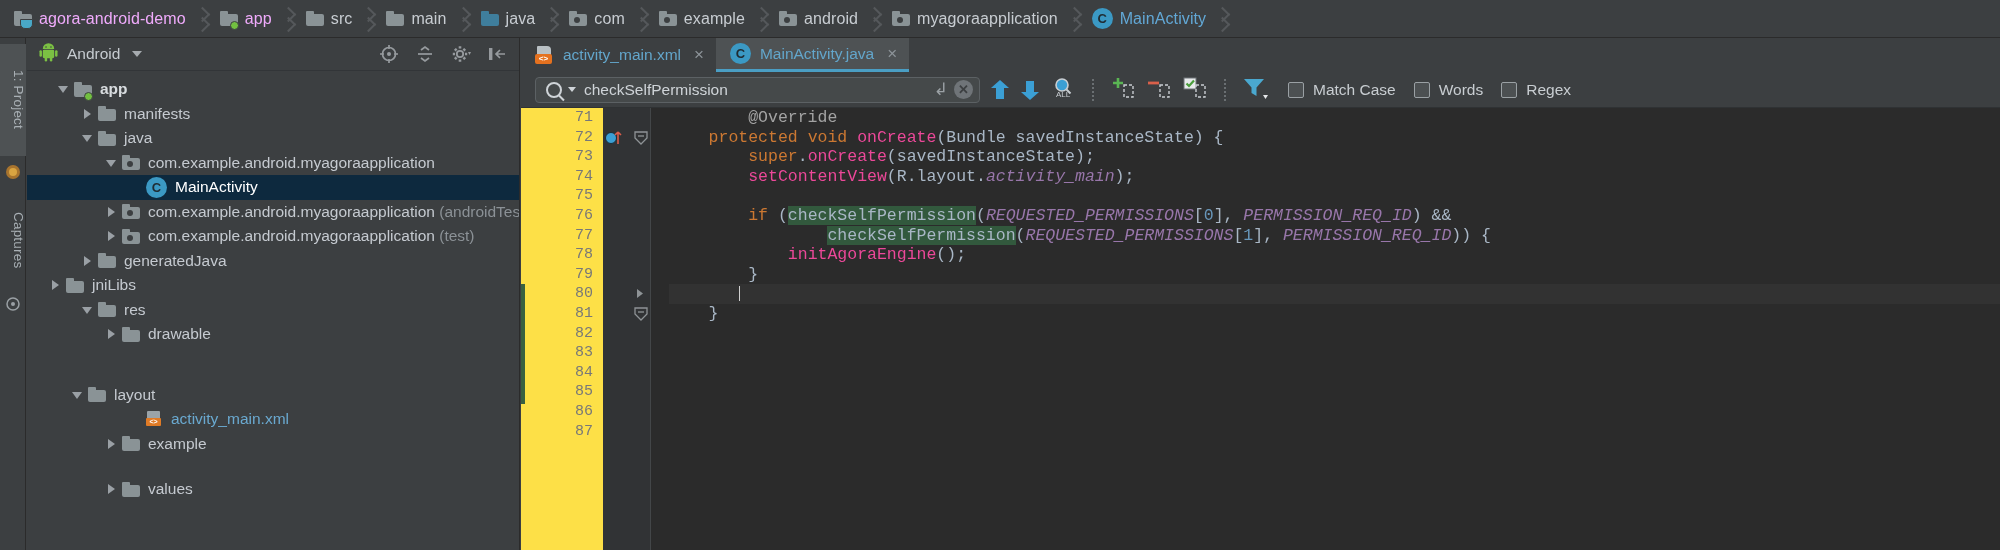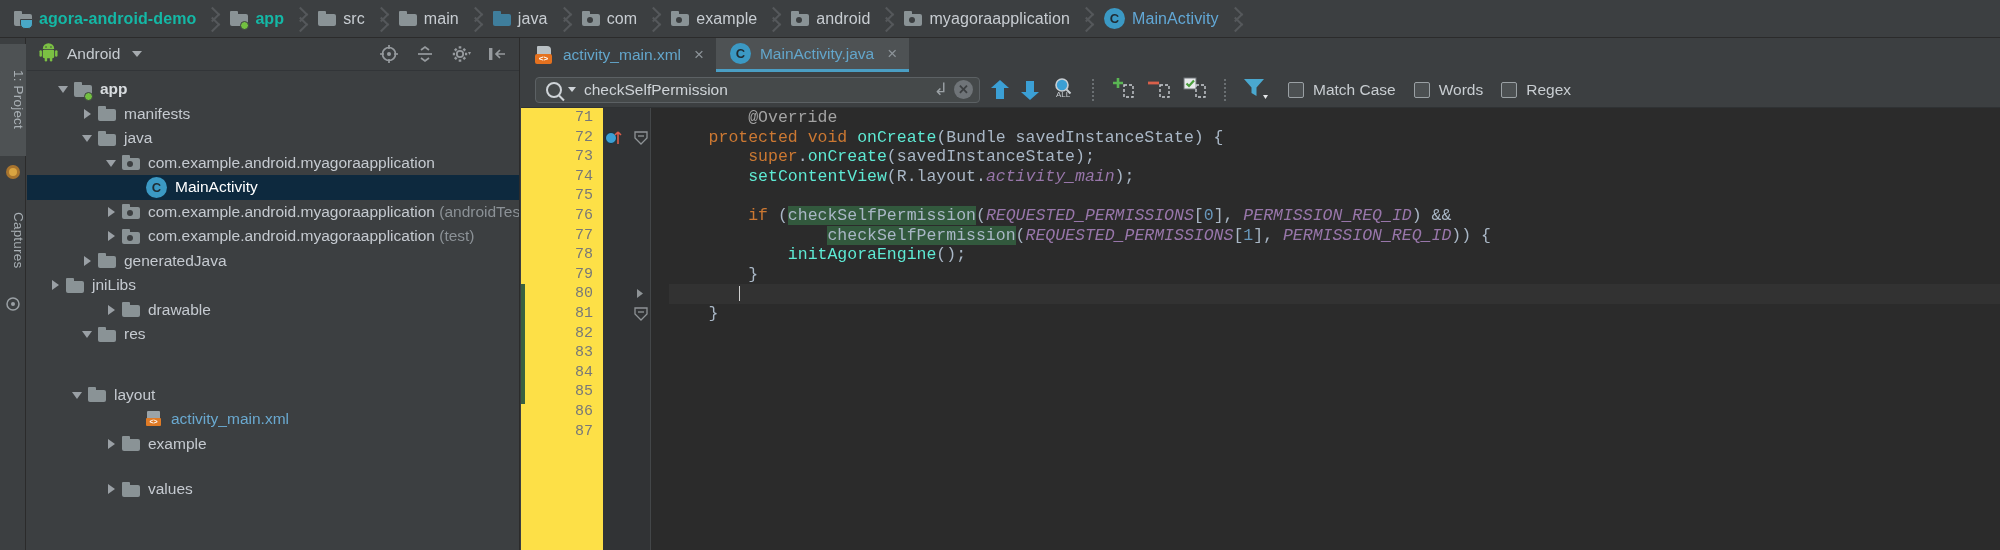--- a/index.html
+++ b/index.html
@@ -15,21 +15,21 @@
   .app { position:relative; width:2000px; height:550px; background:#3c3f41; }
 
   
   .breadcrumb {
     height:38px; background:#3c3f41;
     display:flex; align-items:center; padding-left:14px;
     border-bottom:1px solid #2b2b2b;
   }
   .crumb { display:flex; align-items:center; height:38px; }
   .crumb .lbl { color:#c8cdd2; font-size:16px; margin-left:7px; letter-spacing:.1px;}
-  .crumb.bold .lbl { font-weight:bold; color:#14b8a6; }
+  .crumb.bold .lbl { font-weight:normal; color:#f0abfc; }
   .crumb.cls .lbl { color:#62a8d6; }
   .sep { width:16px; height:38px; position:relative; margin:0 9px; }
   .sep:before {
     content:""; position:absolute; left:2px; top:9px;
     width:9px; height:9px; border-top:2px solid #55585b; border-right:2px solid #55585b;
     transform:rotate(45deg);
   }
   .sep:after {
     content:""; position:absolute; left:2px; top:19px;
     width:9px; height:9px; border-bottom:2px solid #55585b; border-left:2px solid #55585b;
@@ -157,21 +157,21 @@
   .lnum { height:19.6px; text-align:right; padding-right:10px; color:#787878;
     font-family:"Liberation Mono", monospace; font-size:15px; line-height:19.6px;}
   .markstrip { width:28px; background:#313335; position:relative; }
   .foldstrip { width:20px; background:#313335; border-right:1px solid #434648; }
   .code { flex:1; position:relative; padding-left:18px; }
   .cline { height:19.6px; line-height:19.6px; font-family:"Liberation Mono", monospace;
     font-size:16.5px; white-space:pre; color:#a9b7c6; }
   .cline.cur { background:#323232; }
   .kw { color:#cc7832; }
   .ann { color:#a3a3a3; }
-  .mth { color:#5eead4; }
+  .mth { color:#ec4899; }
   .fld { color:#9876aa; font-style:italic; }
   .num { color:#6897bb; }
   .hl { background:#32593d; }
   .greenbar { position:absolute; left:0; top:0; width:4px; background:#3a6140; }
 </style>
 </head>
 <body>
 
 <div class="app">
 
@@ -369,33 +369,33 @@
           </span>
           <span class="nlbl">generatedJava</span>
         </div>
         <div class="node" style="padding-left: 22px;">
           <span class="arrow right"></span>
           <span class="ficon">
             <i></i>
           </span>
           <span class="nlbl">jniLibs</span>
         </div>
-        <div class="node" style="padding-left: 78px;">
-          <span class="arrow right"></span>
-          <span class="ficon">
-            <i></i>
-          </span>
-          <span class="nlbl">drawable</span>
-        </div>
         <div class="node" style="padding-left: 54px;">
           <span class="arrow down"></span>
           <span class="ficon">
             <i></i>
           </span>
           <span class="nlbl">res</span>
+        </div>
+        <div class="node" style="padding-left: 78px;">
+          <span class="arrow right"></span>
+          <span class="ficon">
+            <i></i>
+          </span>
+          <span class="nlbl">drawable</span>
         </div>
         <div class="node" style="padding-left: 44px; margin-top: 36px;">
           <span class="arrow down"></span>
           <span class="ficon">
             <i></i>
           </span>
           <span class="nlbl">layout</span>
         </div>
         <div class="node" style="padding-left: 102px;">
           <span class="arrow none"></span>

